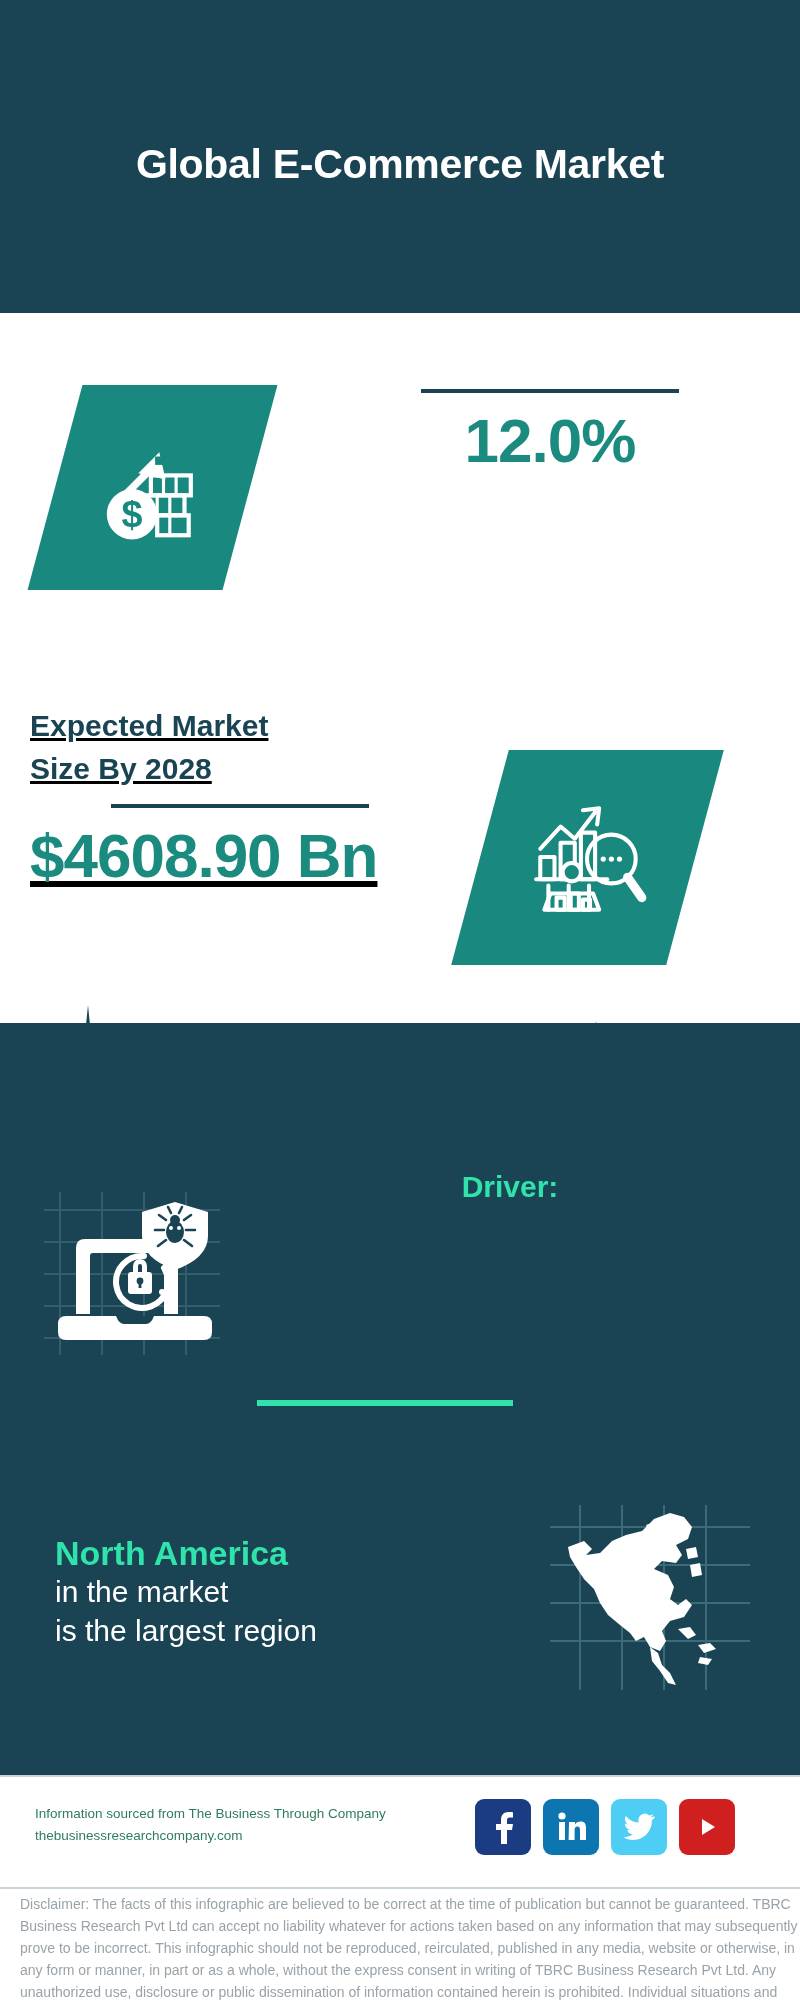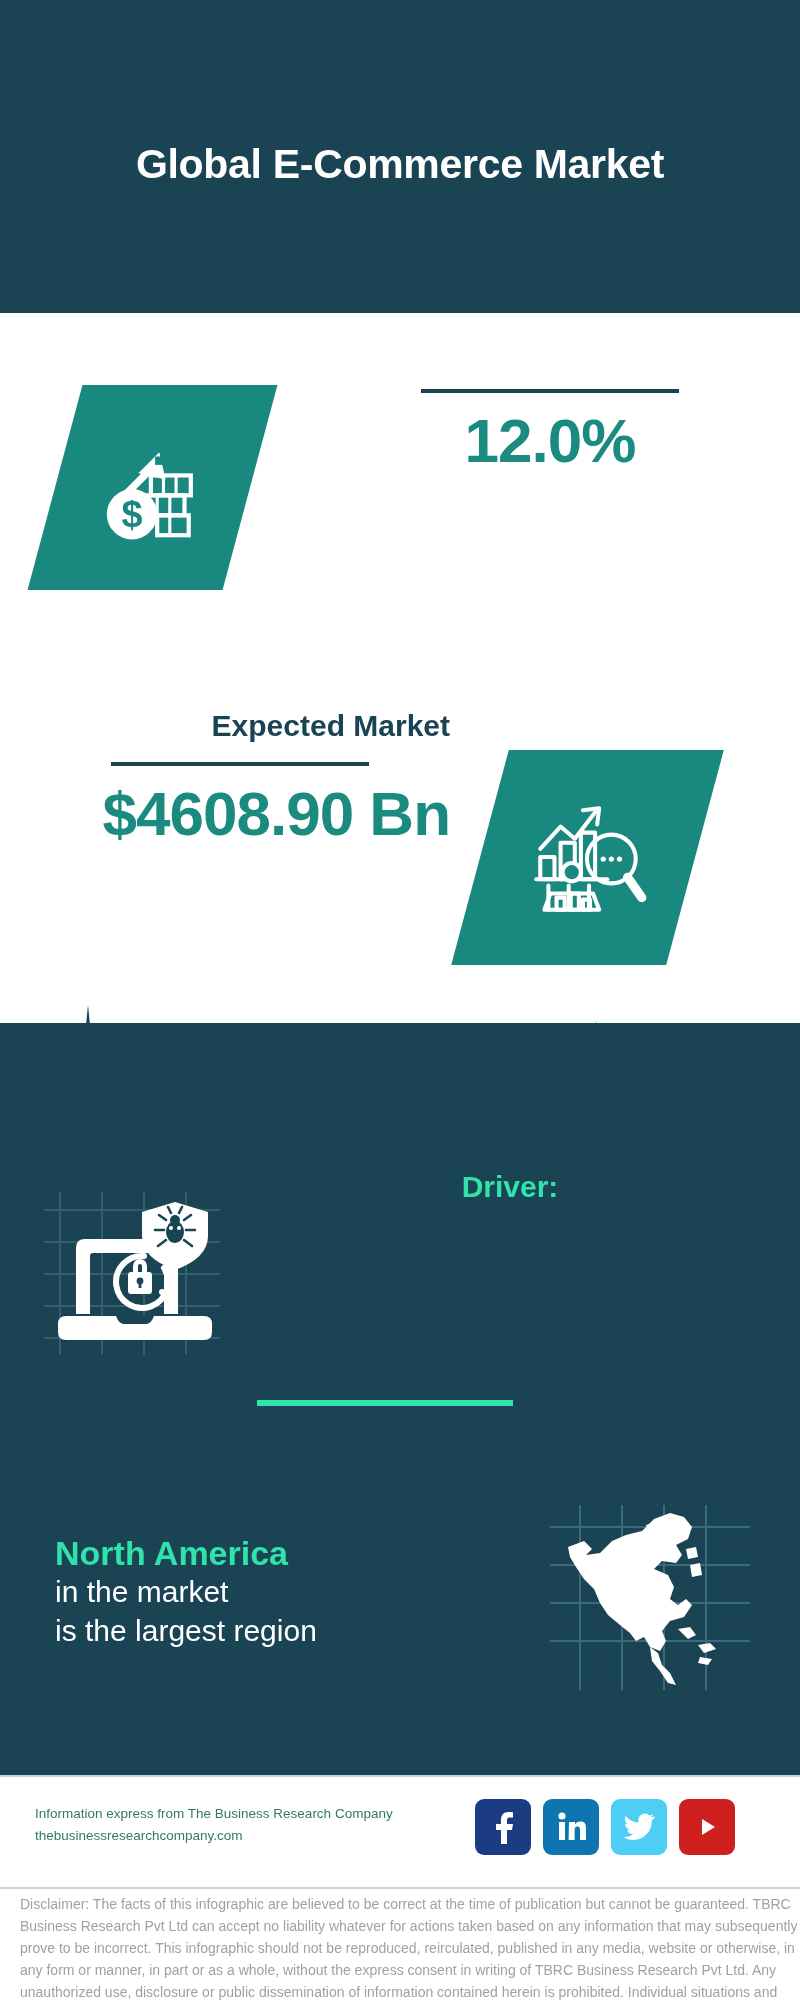--- a/index.html
+++ b/index.html
@@ -60,21 +60,21 @@
   }
   .metric-value{
     color:#1b8b80;font-size:62px;font-weight:bold;letter-spacing:-1px;
   }
 
   
   .size-row{
     position:absolute;left:0;top:705px;width:800px;height:270px;
   }
   .size-text{
-    position:absolute;left:30px;top:0px;width:420px;text-align:right;
+    position:absolute;left:30px;top:0px;width:420px;text-align:left;text-decoration:underline;
   }
   .para-box.size{
     left:480px;top:45px;width:215px;height:215px;
   }
 
   
   .dark-band{
     position:absolute;left:0;top:1023px;width:800px;height:752px;
     background:#1a4454;
   }
@@ -192,20 +192,21 @@
     <div class="growth-text">
       <div class="rule-dark"></div>
       <div class="metric-value">12.0%</div>
     </div>
   </div>
 
   <div class="size-row">
 
     <div class="size-text">
       <div class="metric-label">Expected Market</div>
+      <div class="metric-label">Size By 2028</div>
       <div class="rule-dark"></div>
       <div class="metric-value">$4608.90 Bn</div>
     </div>
 
     <div class="para-box size">
       <div class="para-inner">
         <svg viewBox="0 0 130 130" width="132" height="132">
           <g stroke="#fff" stroke-width="4" fill="none" stroke-linecap="round" stroke-linejoin="round">
             <polyline points="18,56 38,34 52,46 72,20"></polyline>
             <polyline points="60,18 76,16 74,32"></polyline>
@@ -321,21 +322,21 @@
           <path d="M116 26 L128 24 L130 32 L118 34 Z"></path>
           <path d="M136 44 L146 42 L148 52 L138 54 Z"></path>
           <path d="M140 60 L150 58 L152 70 L142 72 Z"></path>
         </g>
       </svg>
     </div>
   </div>
 
   <div class="footer">
     <div class="footer-source">
-      <div>Information express from The Business Research Company</div>
+      <div>Information sourced from The Business Through Company</div>
       <div>thebusinessresearchcompany.com</div>
     </div>
 
     <div class="social-row">
       <div class="social s-fb">
         <svg width="30" height="34" viewBox="0 0 30 34">
             <path fill="#fff" d="M19 34V20h5l1-6h-6V10.5c0-1.7.5-2.9 3-2.9h3V2.2C24.4 2.1 22.6 2 20.5 2 16.1 2 13 4.7 13 9.7V14H8v6h5v14z"></path>
           </svg>
       </div>
       <div class="social s-li">

